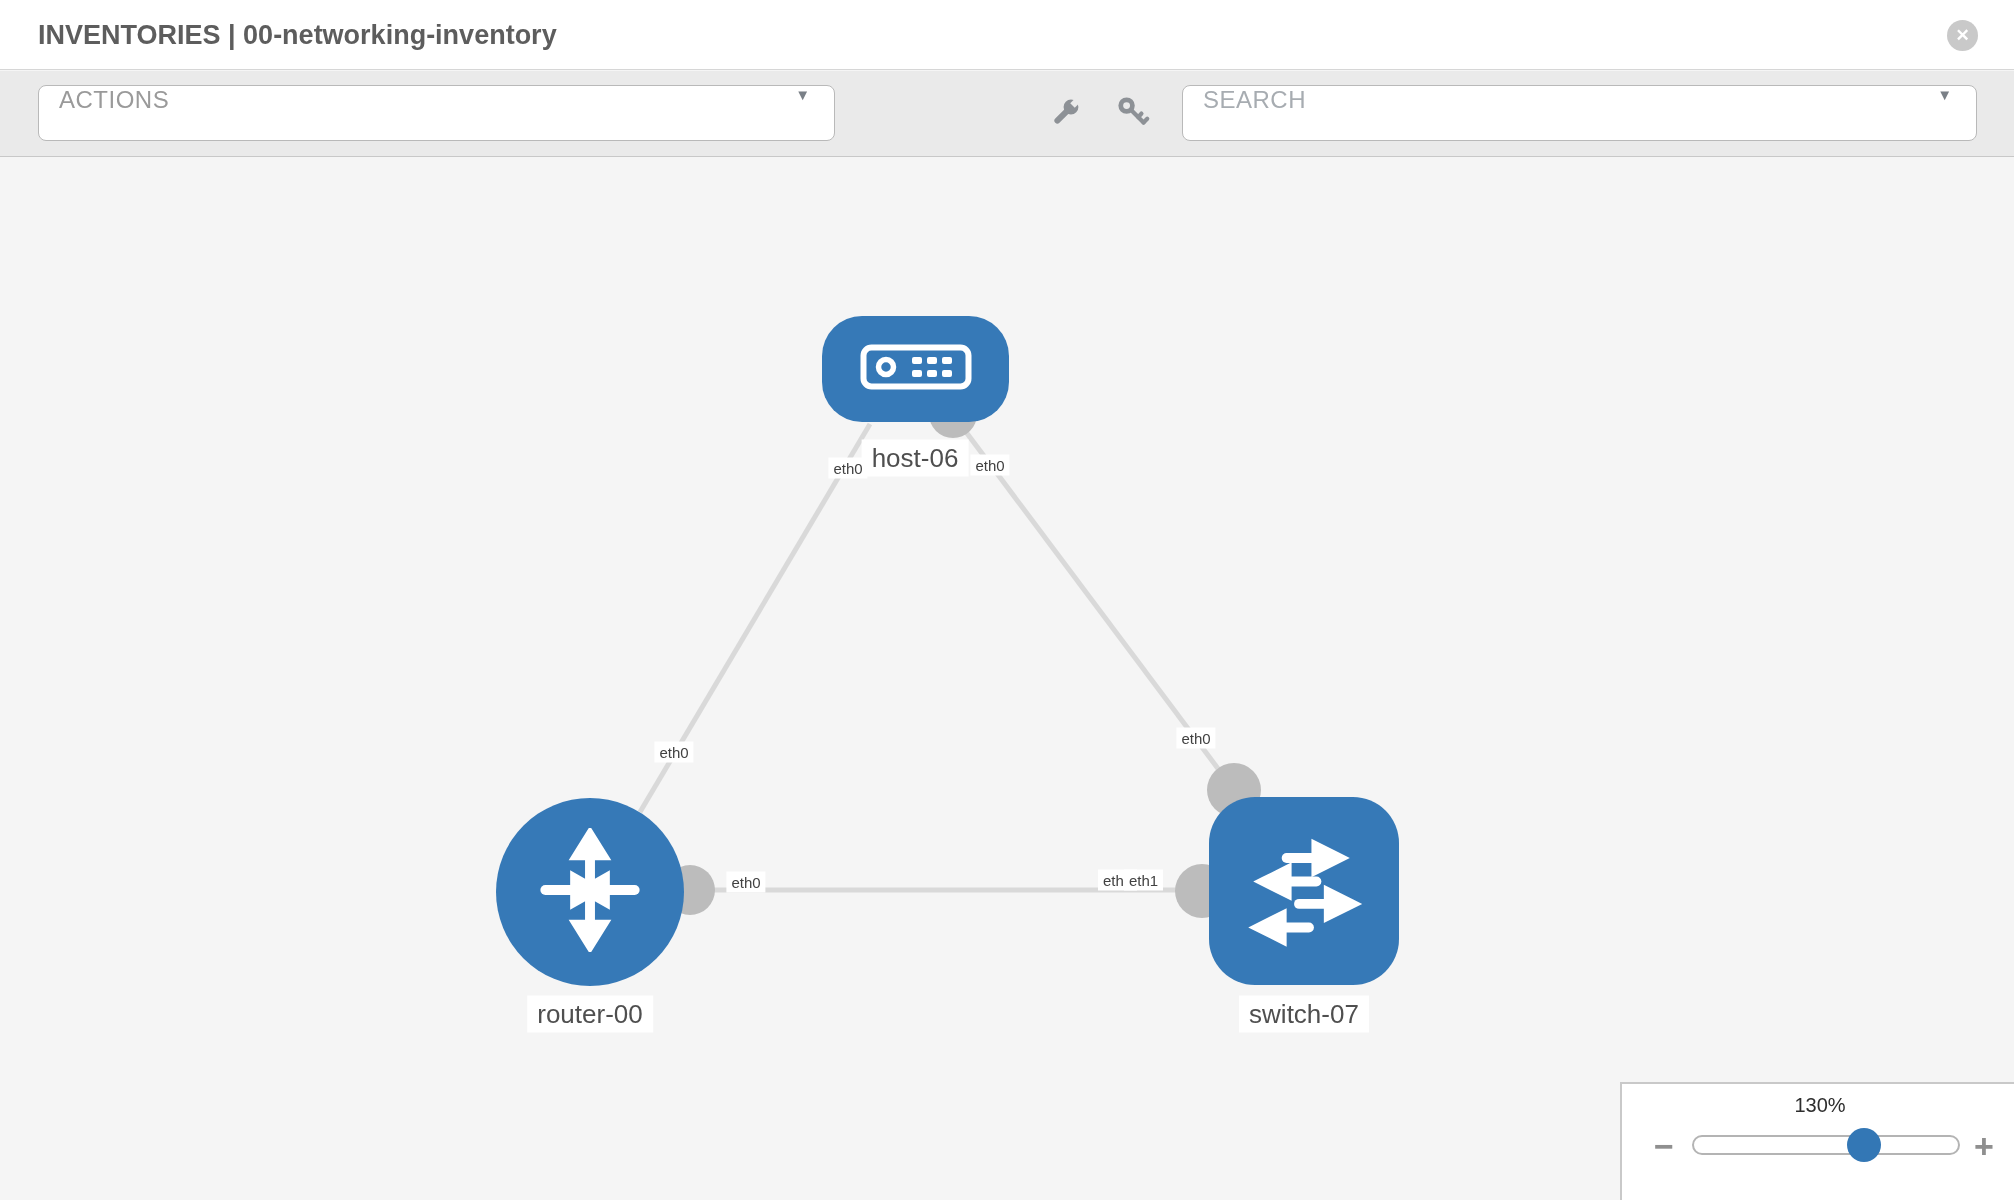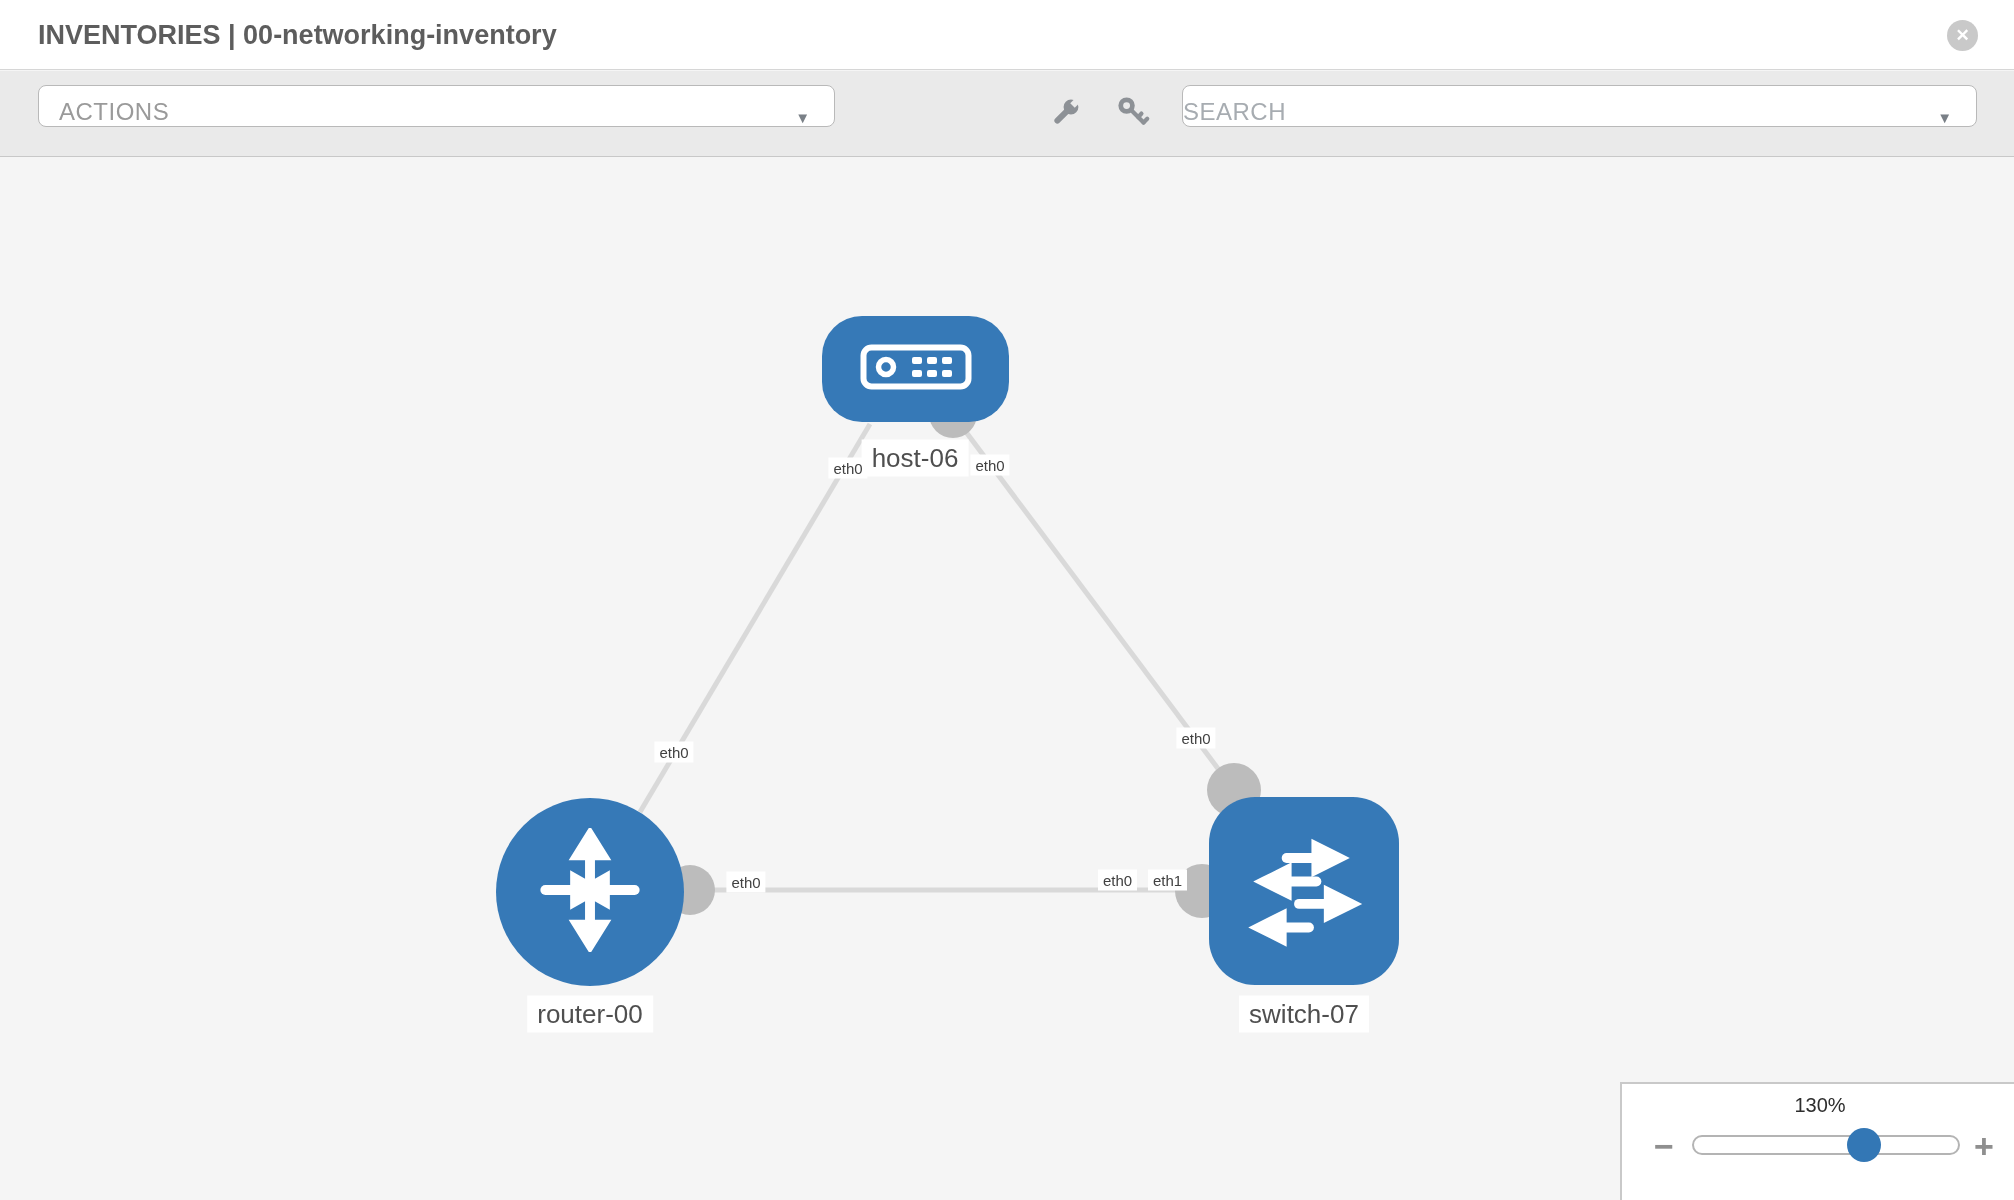--- a/index.html
+++ b/index.html
@@ -25,32 +25,32 @@
     display:flex; align-items:center; justify-content:center;
     font-size:17px; font-weight:700; cursor:pointer;
   }
 
   
   .toolbar {
     position:absolute; left:0; top:71px; width:2014px; height:86px;
     background:#eaeaea; border-bottom:1px solid #c8c8c8; z-index:20;
   }
   .select-box {
-    position:absolute; top:14px; height:42px; background:#ffffff;
+    position:absolute; top:14px; height:56px; background:#ffffff;
     border:1px solid #b9b9b9; border-radius:8px;
-    display:flex; align-items:flex-end; cursor:pointer;
+    display:flex; align-items:flex-start; cursor:pointer;
   }
   .actions-box { left:38px; width:797px; }
   .search-box  { left:1182px; width:795px; }
   .select-label {
     margin-left:20px; font-size:24px; color:#9a9a9a; letter-spacing:0.5px;
     flex:1; white-space:nowrap; overflow:hidden;
   }
   .search-input {
-    font-size:24px; color:#555; letter-spacing:0.5px;
+    margin-left:20px; font-size:24px; color:#555; letter-spacing:0.5px;
     border:none; outline:none; flex:1; background:transparent;
     font-family:"Liberation Sans", sans-serif;
   }
   .search-input::placeholder { color:#a7acb1; opacity:1; }
   .select-caret {
     margin-right:24px; font-size:15px; color:#7a8087; flex:0 0 auto;
   }
   .tool-btn {
     position:absolute; top:95px; width:44px; height:44px; margin-top:-71px;
     display:flex; align-items:center; justify-content:center; cursor:pointer;
@@ -74,21 +74,21 @@
     position:absolute; transform:translate(-50%,-50%); z-index:4;
     background:#ffffff; color:#4f4f4f; font-size:26px;
     padding:3px 10px; white-space:nowrap;
   }
   .if-label {
     position:absolute; transform:translate(-50%,-50%); z-index:4;
     background:#ffffff; color:#414141; font-size:15px;
     padding:2px 5px; white-space:nowrap;
   }
   .if-label.edge-left { transform:translate(0,-50%); }
-  .if-label.overlap-top { z-index:5;margin-left:24px; }
+  .if-label.overlap-top { z-index:5; }
 
   
   .zoom-panel {
     position:absolute; left:1620px; top:925px; width:420px; height:160px;
     background:#ffffff; border:2px solid #c9c9c9; z-index:10;
   }
   .zoom-percent {
     position:absolute; left:0; top:10px; width:396px; text-align:center;
     font-size:20px; color:#2e2e2e;
   }

